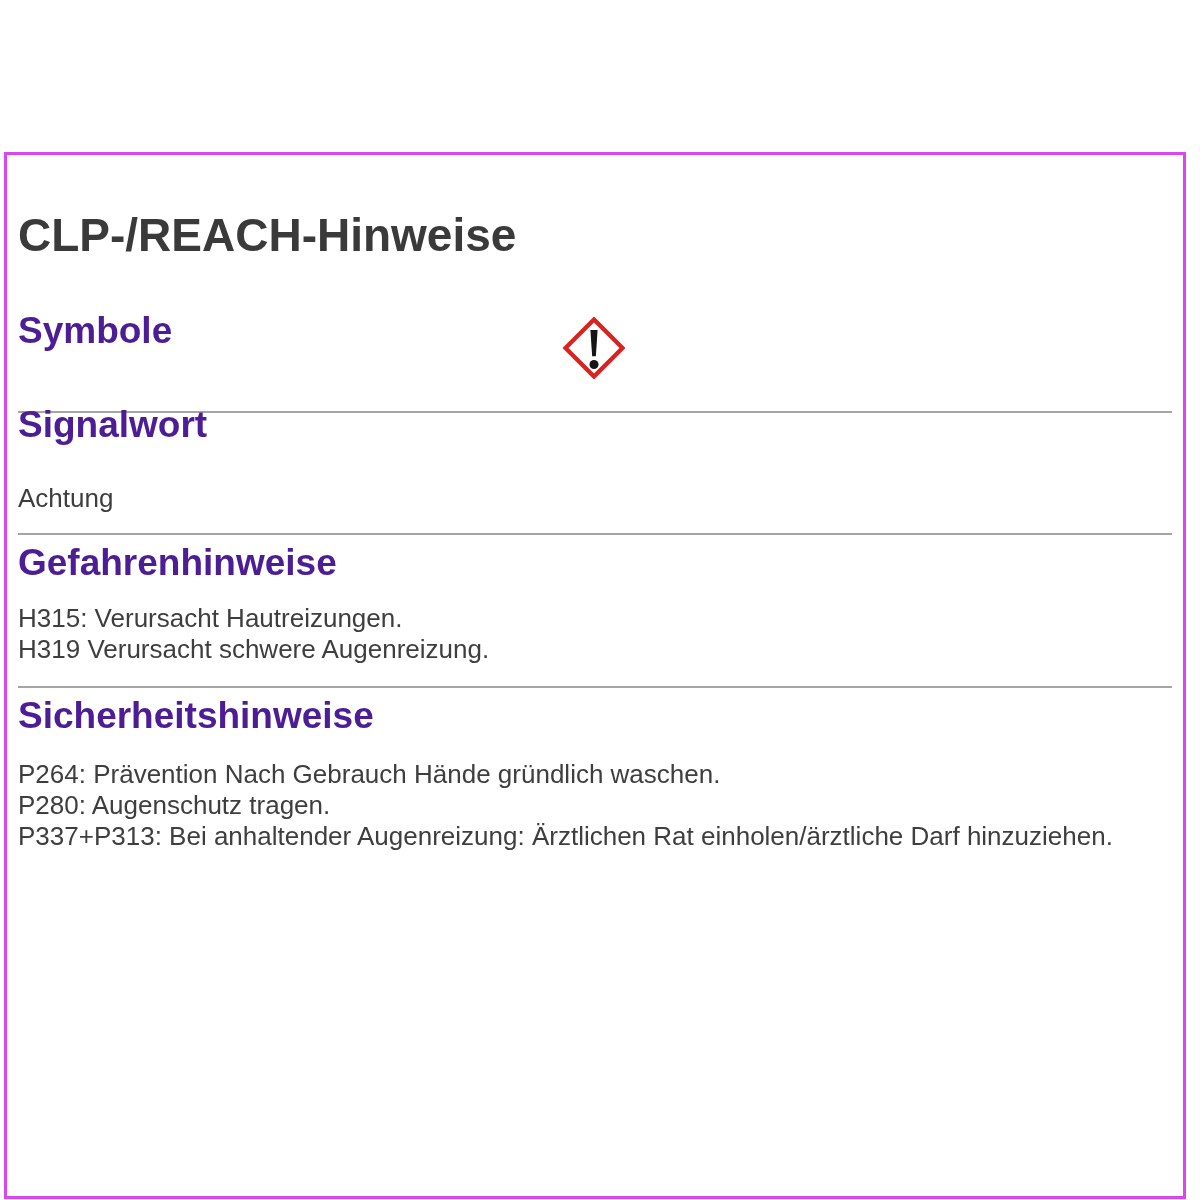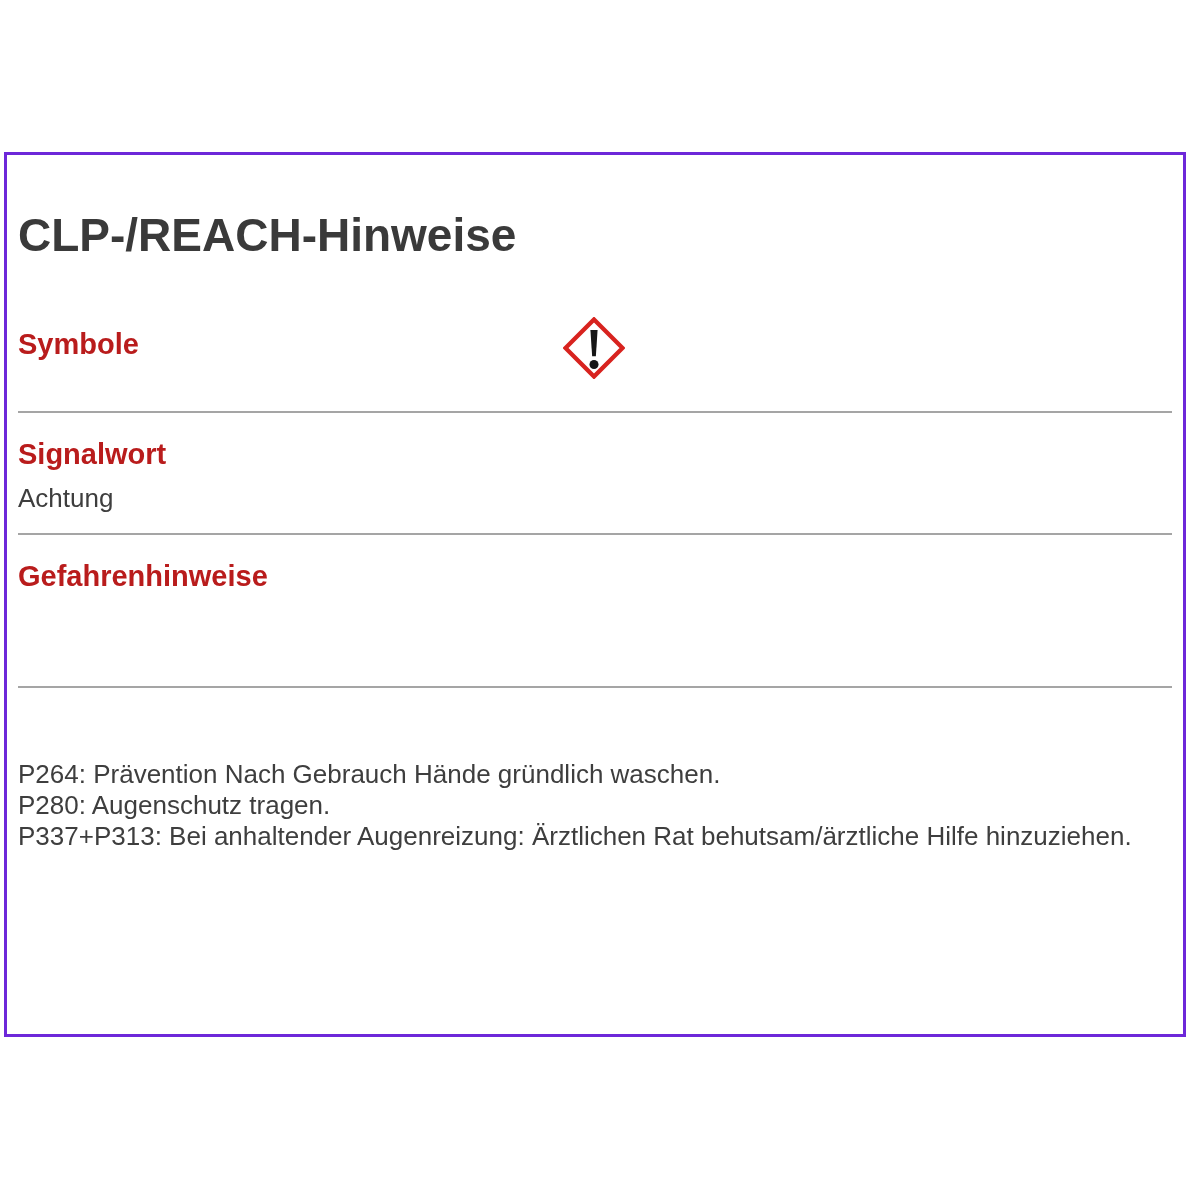--- a/index.html
+++ b/index.html
@@ -13,44 +13,43 @@
     height: 1200px;
     font-family: "Liberation Sans", "DejaVu Sans", sans-serif;
     color: #3e3e3e;
     overflow: hidden;
   }
   .frame {
     position: absolute;
     left: 4px;
     top: 152px;
     width: 1182px;
-    height: 885px;
-    border: 3px solid #6d28d9;
+    height: 1047px;
+    border: 3px solid #d946ef;
     box-sizing: border-box;
     background: #ffffff;
   }
   .abs {
     position: absolute;
     left: 11px;
     margin: 0;
   }
   .title {
     font-size: 46px;
     font-weight: bold;
     line-height: 1;
     white-space: nowrap;
     color: #3a3a3a;
   }
   .h2 {
-    font-size: 29px;
+    font-size: 37px;
     font-weight: bold;
     line-height: 1;
     white-space: nowrap;
-    color: #b91c1c;
-    margin-top: 18px;
+    color: #4c1d95;
   }
   .body-text {
     font-size: 26px;
     line-height: 31px;
     white-space: nowrap;
   }
   .statement {
     margin: 0;
     font-size: 26px;
     line-height: 31px;
@@ -82,31 +81,36 @@
   <div class="abs h2" style="top:157px">Symbole</div>
 
   <svg class="picto" style="left:556px; top:162px" width="62" height="62" viewBox="0 0 100 100" aria-hidden="true">
     <polygon points="50,4 96,50 50,96 4,50" fill="#ffffff" stroke-width="7" stroke-linejoin="miter" stroke="#d8231f"></polygon>
     <path d="M44.2 21 L55.8 21 L53 63.5 L47 63.5 Z" fill="#161616"></path>
     <circle cx="50" cy="76.5" r="7.3" fill="#161616"></circle>
   </svg>
 
   <div class="divider" style="top:256px"></div>
 
-  <div class="abs h2" style="top:267px">Signalwort</div>
+  <div class="abs h2" style="top:251px">Signalwort</div>
 
   <div class="abs body-text" style="top:328px">Achtung</div>
 
   <div class="divider" style="top:378px"></div>
 
   <div class="abs h2" style="top:389px">Gefahrenhinweise</div>
 
+  <div class="abs" style="top:448px">
+    <p class="statement">H315: Verursacht Hautreizungen.</p>
+    <p class="statement">H319 Verursacht schwere Augenreizung.</p>
+  </div>
 
   <div class="divider" style="top:531px"></div>
 
+  <div class="abs h2" style="top:542px">Sicherheitshinweise</div>
 
   <div class="abs" style="top:604px">
     <p class="statement">P264: Prävention Nach Gebrauch Hände gründlich waschen.</p>
     <p class="statement">P280: Augenschutz tragen.</p>
-    <p class="statement">P337+P313: Bei anhaltender Augenreizung: Ärztlichen Rat behutsam/ärztliche Hilfe hinzuziehen.</p>
+    <p class="statement">P337+P313: Bei anhaltender Augenreizung: Ärztlichen Rat einholen/ärztliche Darf hinzuziehen.</p>
   </div>
 
 </div>
 
 </body></html>

